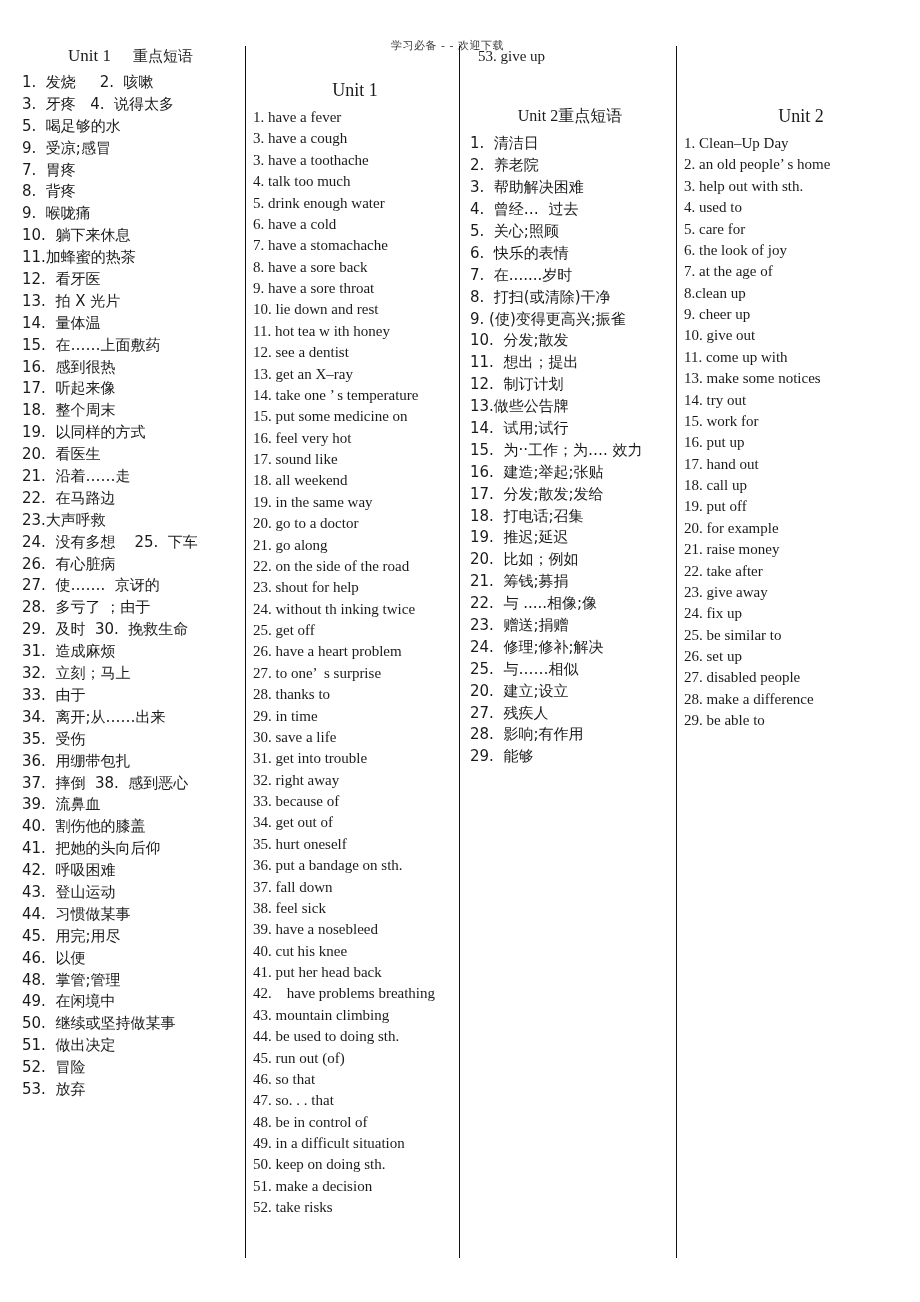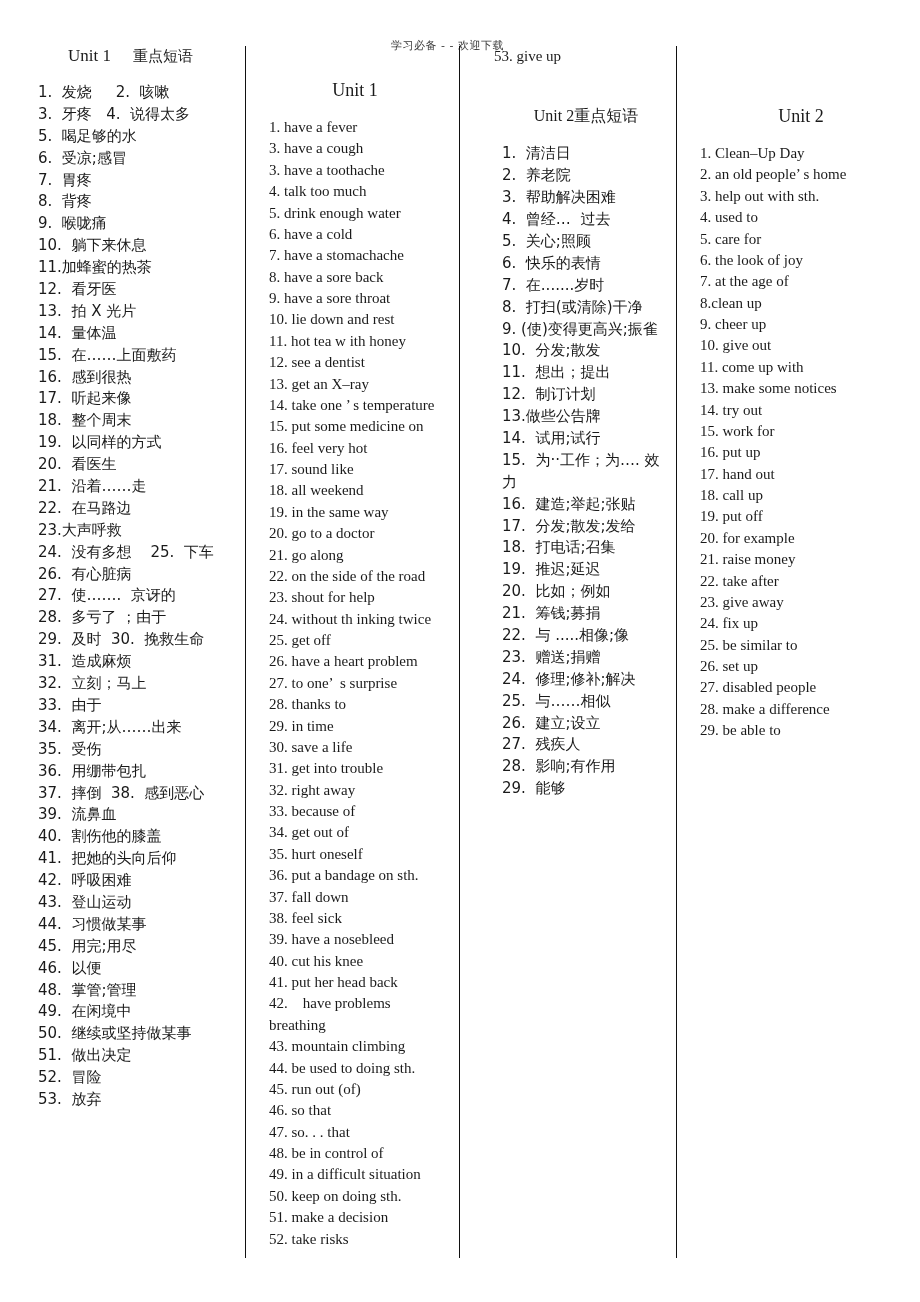--- a/index.html
+++ b/index.html
@@ -51,21 +51,21 @@
   .divider.d3 { left: 676px; }
 
   
   .col {
     position: absolute;
     top: 0;
     box-sizing: border-box;
   }
   .col-1 { left: 18px;  width: 225px; }
   .col-2 { left: 253px; width: 204px; }
-  .col-3 { left: 482px; width: 208px; }
+  .col-3 { left: 466px; width: 208px; }
   .col-4 { left: 684px; width: 234px; }
 
   .col-head {
     text-align: center;
     font-size: 17px;
     margin-bottom: 6px;
     white-space: pre;
   }
   .col-head .sub {
     margin-left: 22px;
@@ -73,21 +73,21 @@
     font-size: 15px;
   }
   .col-head.cn-head {
     font-family: "Liberation Serif", serif;
   }
 
   .spacer-gap { height: 34px; }
 
   ul.phrases {
     list-style: none;
-    margin: 16px;
+    margin: 0;
     padding: 0;
   }
   ul.phrases li {
     white-space: pre-wrap;
     line-height: 1.36;
   }
 
   
   .cn ul.phrases li {
     font-size: 15px;
@@ -127,21 +127,21 @@
   <div class="divider d1"></div>
   <div class="divider d2"></div>
   <div class="divider d3"></div>
 
   <div class="col col-1 cn">
     <div class="col-head cn-head"><span>Unit 1</span><span class="sub">重点短语</span></div>
     <ul class="phrases">
         <li>1.  发烧     2.  咳嗽</li>
         <li>3.  牙疼   4.  说得太多</li>
         <li>5.  喝足够的水</li>
-        <li>6.  受凉;感冒</li>
+        <li>9.  受凉;感冒</li>
         <li>7.  胃疼</li>
         <li>8.  背疼</li>
         <li>9.  喉咙痛</li>
         <li>10.  躺下来休息</li>
         <li>11.加蜂蜜的热茶</li>
         <li>12.  看牙医</li>
         <li>13.  拍 X 光片</li>
         <li>14.  量体温</li>
         <li>15.  在……上面敷药</li>
         <li>16.  感到很热</li>
@@ -262,21 +262,21 @@
         <li>16.  建造;举起;张贴</li>
         <li>17.  分发;散发;发给</li>
         <li>18.  打电话;召集</li>
         <li>19.  推迟;延迟</li>
         <li>20.  比如；例如</li>
         <li>21.  筹钱;募捐</li>
         <li>22.  与 .....相像;像</li>
         <li>23.  赠送;捐赠</li>
         <li>24.  修理;修补;解决</li>
         <li>25.  与……相似</li>
-        <li>26.  建立;设立</li>
+        <li>20.  建立;设立</li>
         <li>27.  残疾人</li>
         <li>28.  影响;有作用</li>
         <li>29.  能够</li>
       </ul>
   </div>
 
   <div class="col col-4 en">
     <div class="spacer-gap" style="height:60px"></div>
     <div class="col-head">Unit 2</div>
     <ul class="phrases">

